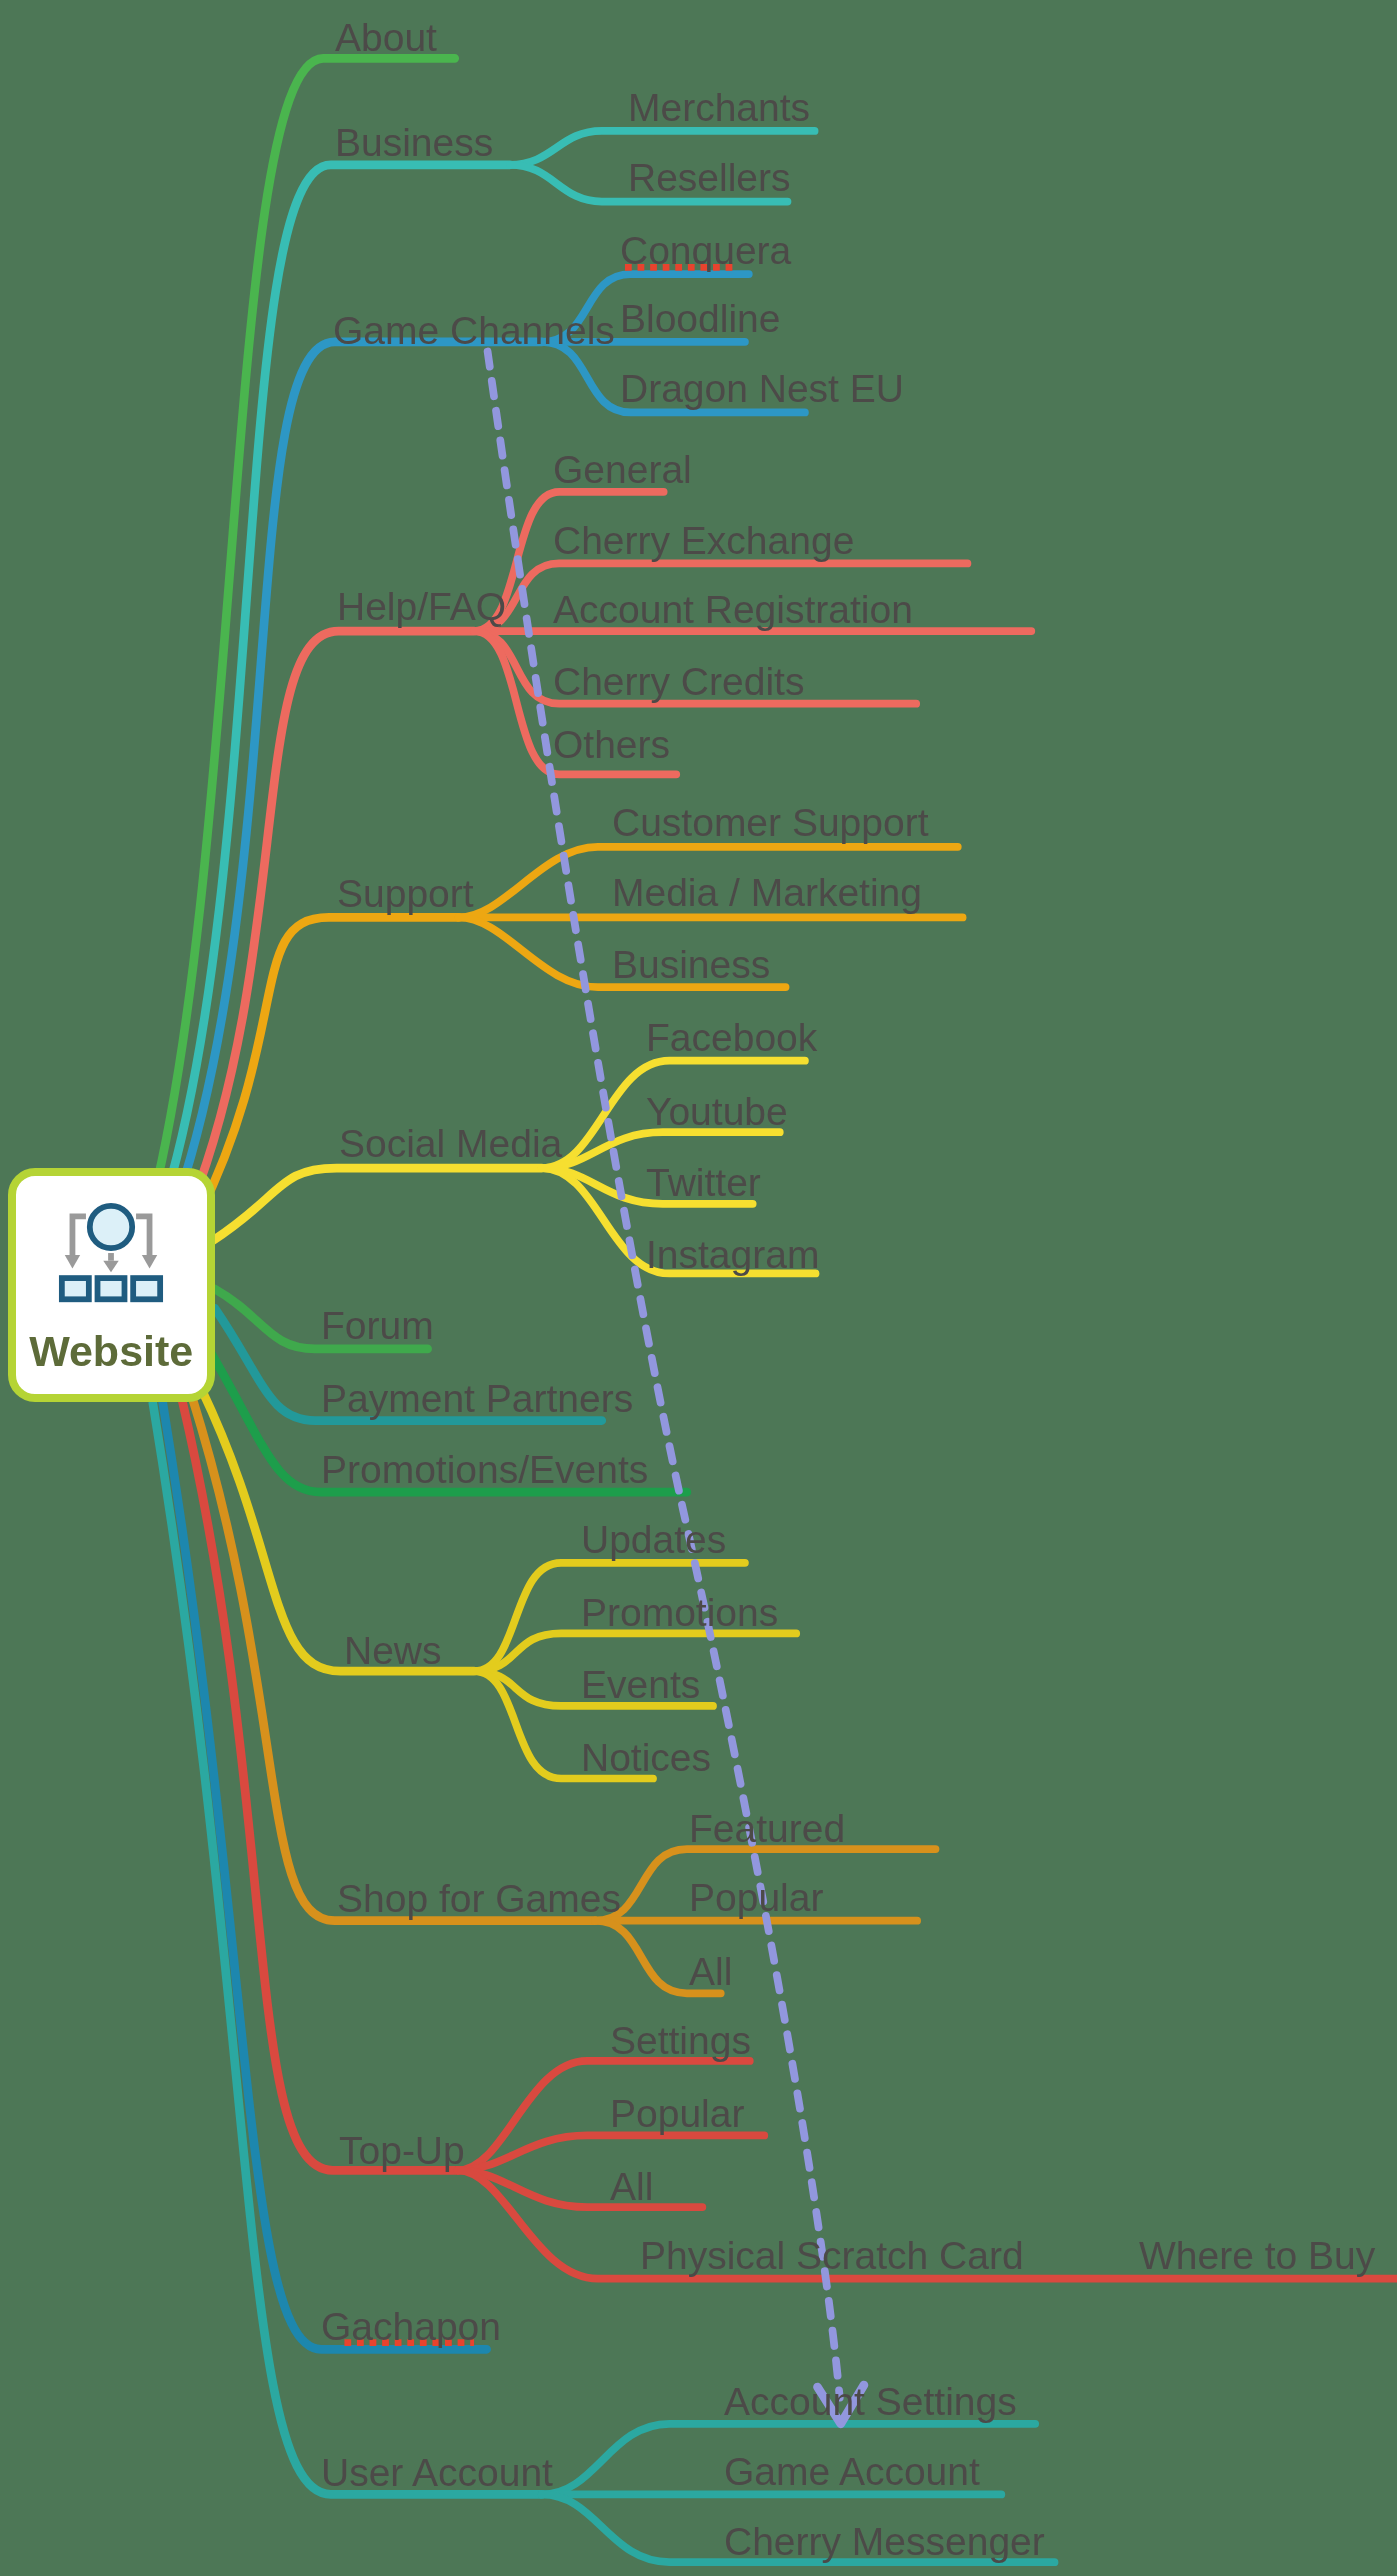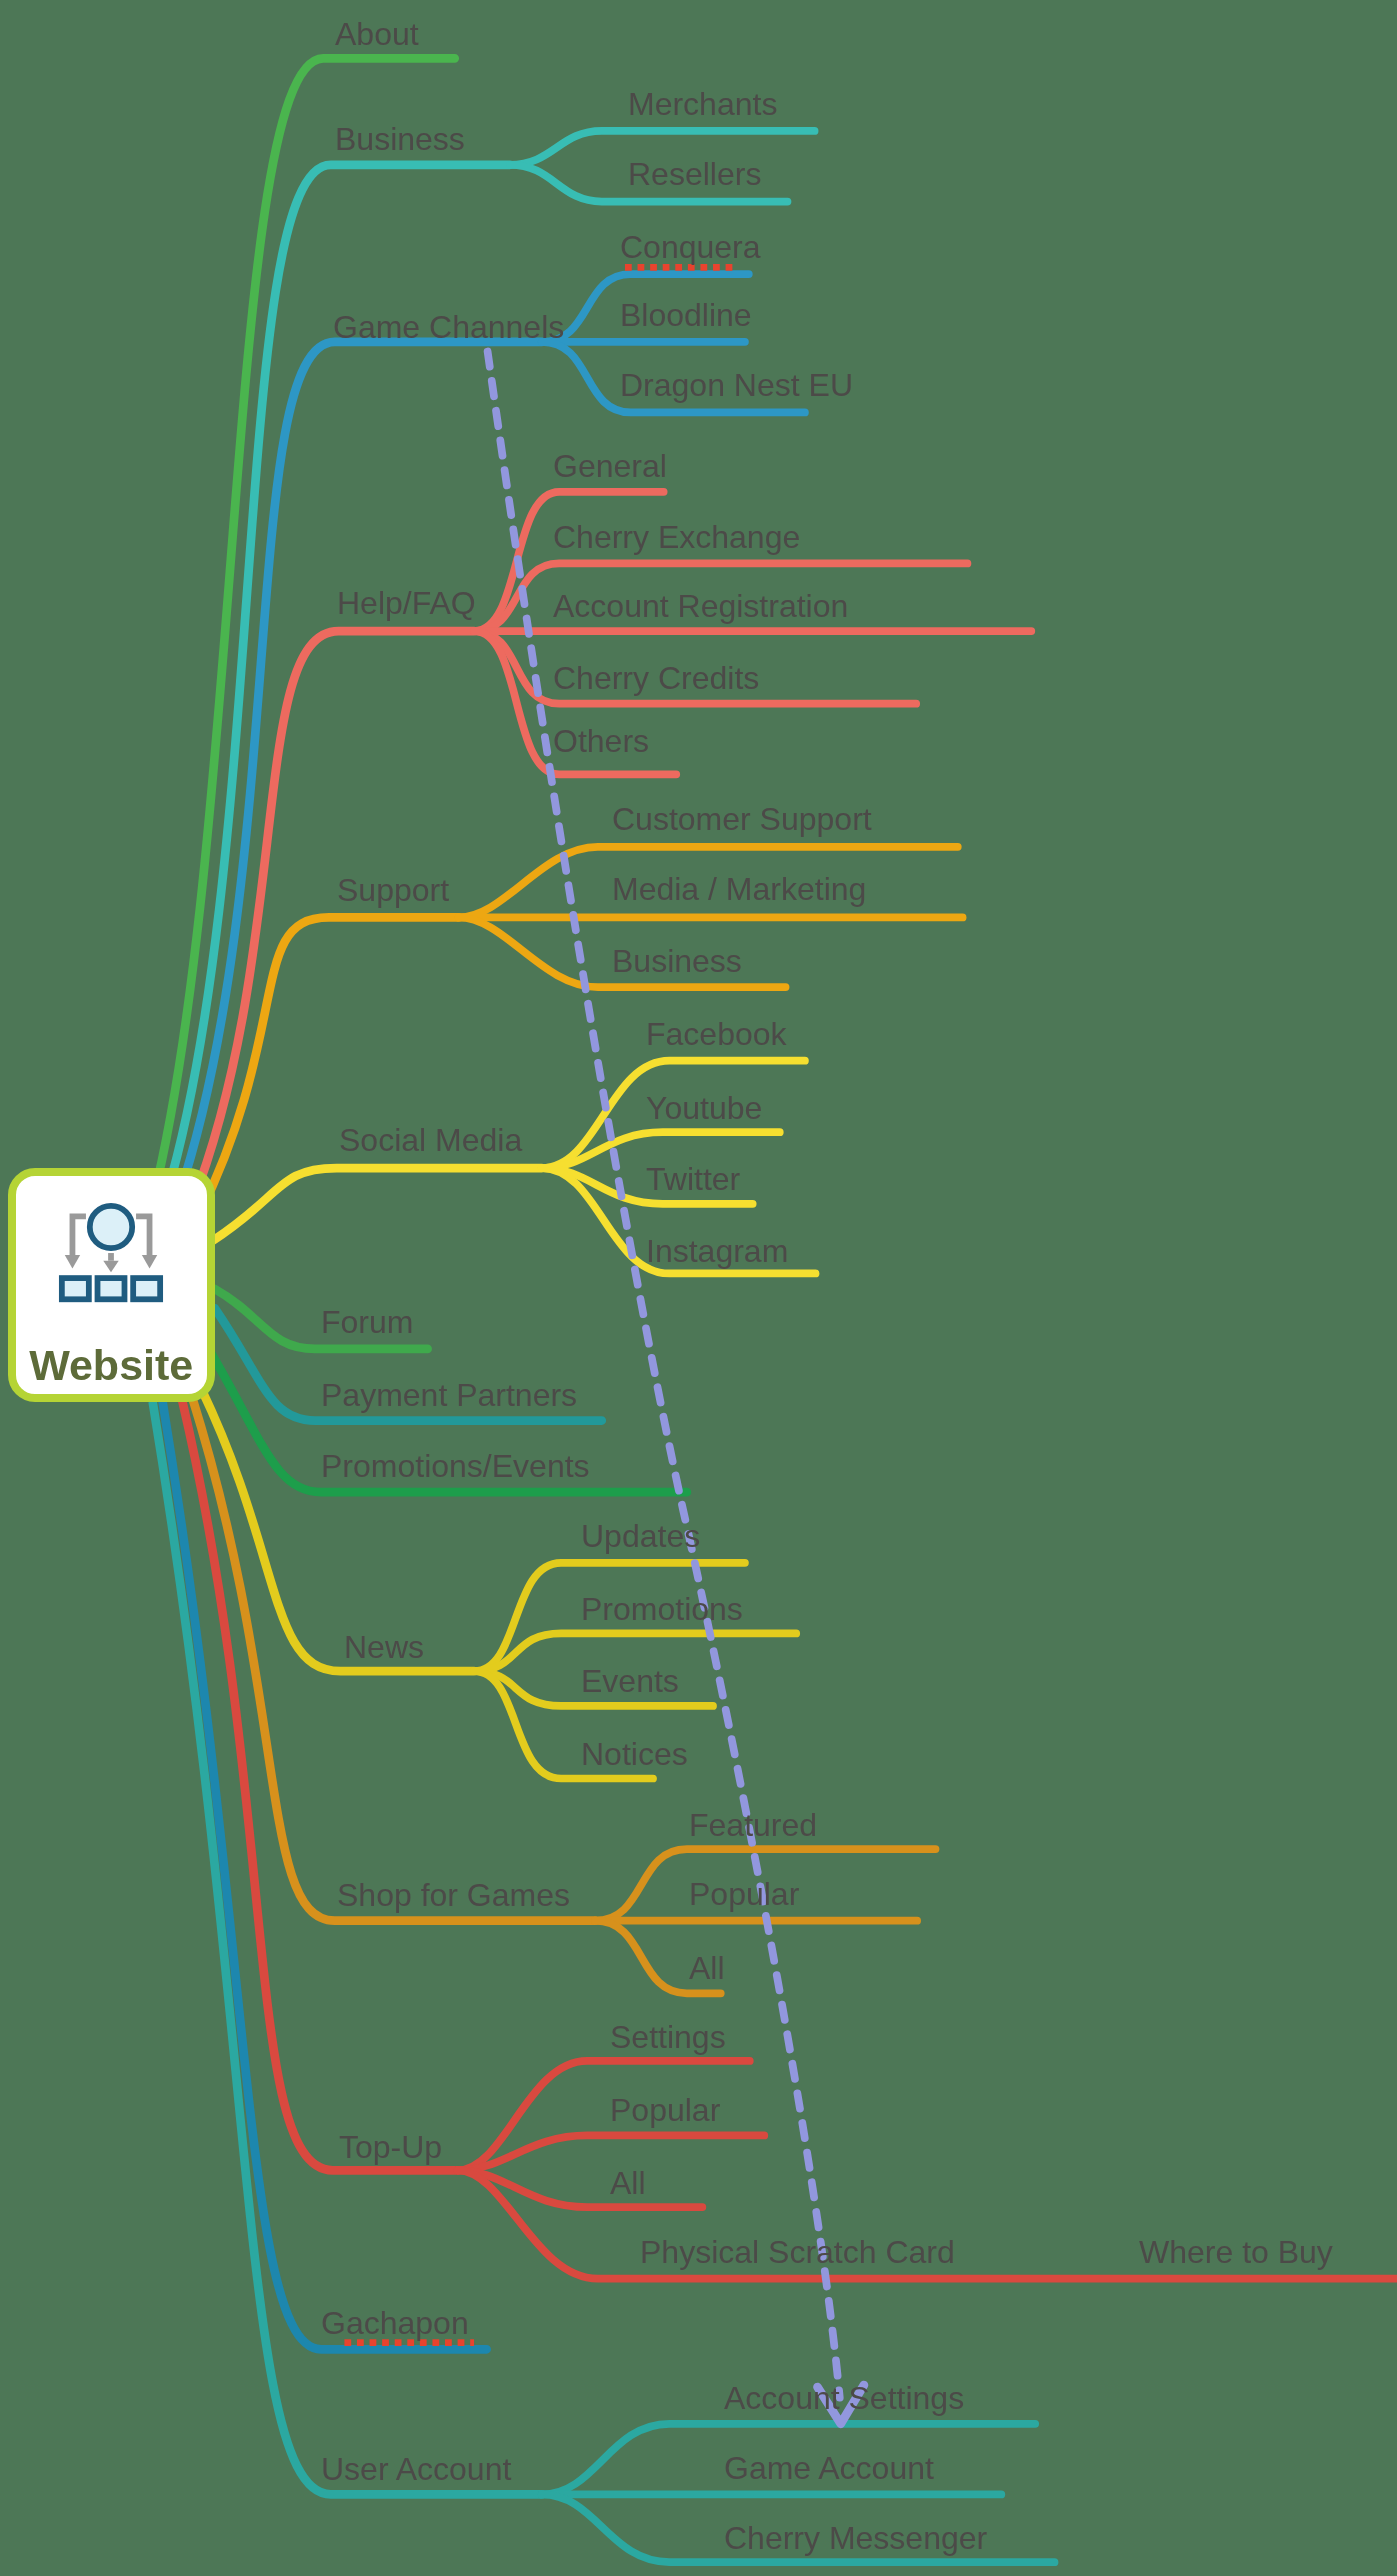--- a/index.html
+++ b/index.html
@@ -5,32 +5,32 @@
   :root{
     --bg:#4d7756; --text:#4c4a48; --node-border:#b5d435; --node-bg:#ffffff;
     --root-text:#5d6b39; --link:#9297de; --marker:#e8432e;
     --icon-stroke:#1f5c80; --icon-fill:#dcf0f8; --icon-gray:#9a9a9a;
   }
   html,body{margin:0;padding:0;}
   body{background:var(--bg);font-family:"Liberation Sans",sans-serif;}
   #canvas{position:relative;width:1397px;height:2576px;background:var(--bg);overflow:hidden;}
   #wires{position:absolute;left:0;top:0;}
   .lbl{
-    position:absolute;white-space:nowrap;font-size:32px;line-height:1.1;
+    position:absolute;white-space:nowrap;font-size:39px;line-height:1.1;
     color:var(--text);letter-spacing:0px;
   }
   #root-node{
     position:absolute;left:7.7px;top:1168px;width:207px;height:234px;
     box-sizing:border-box;background:var(--node-bg);
     border:8.7px solid var(--node-border);border-radius:27px;
     display:flex;flex-direction:column;align-items:center;justify-content:flex-start;
   }
   #root-node .icon-wrap{margin-top:25px;}
   #root-label{
-    font-size:43px;font-weight:bold;color:var(--root-text);margin-top:30px;
+    font-size:43px;font-weight:bold;color:var(--root-text);margin-top:16px;
   }
 </style>
 </head>
 <body>
 
 <div id="canvas">
 
 <svg id="wires" width="1397" height="2576" viewBox="0 0 1444 2662">
   <g fill="none" stroke-linecap="round" stroke-linejoin="round">
 

